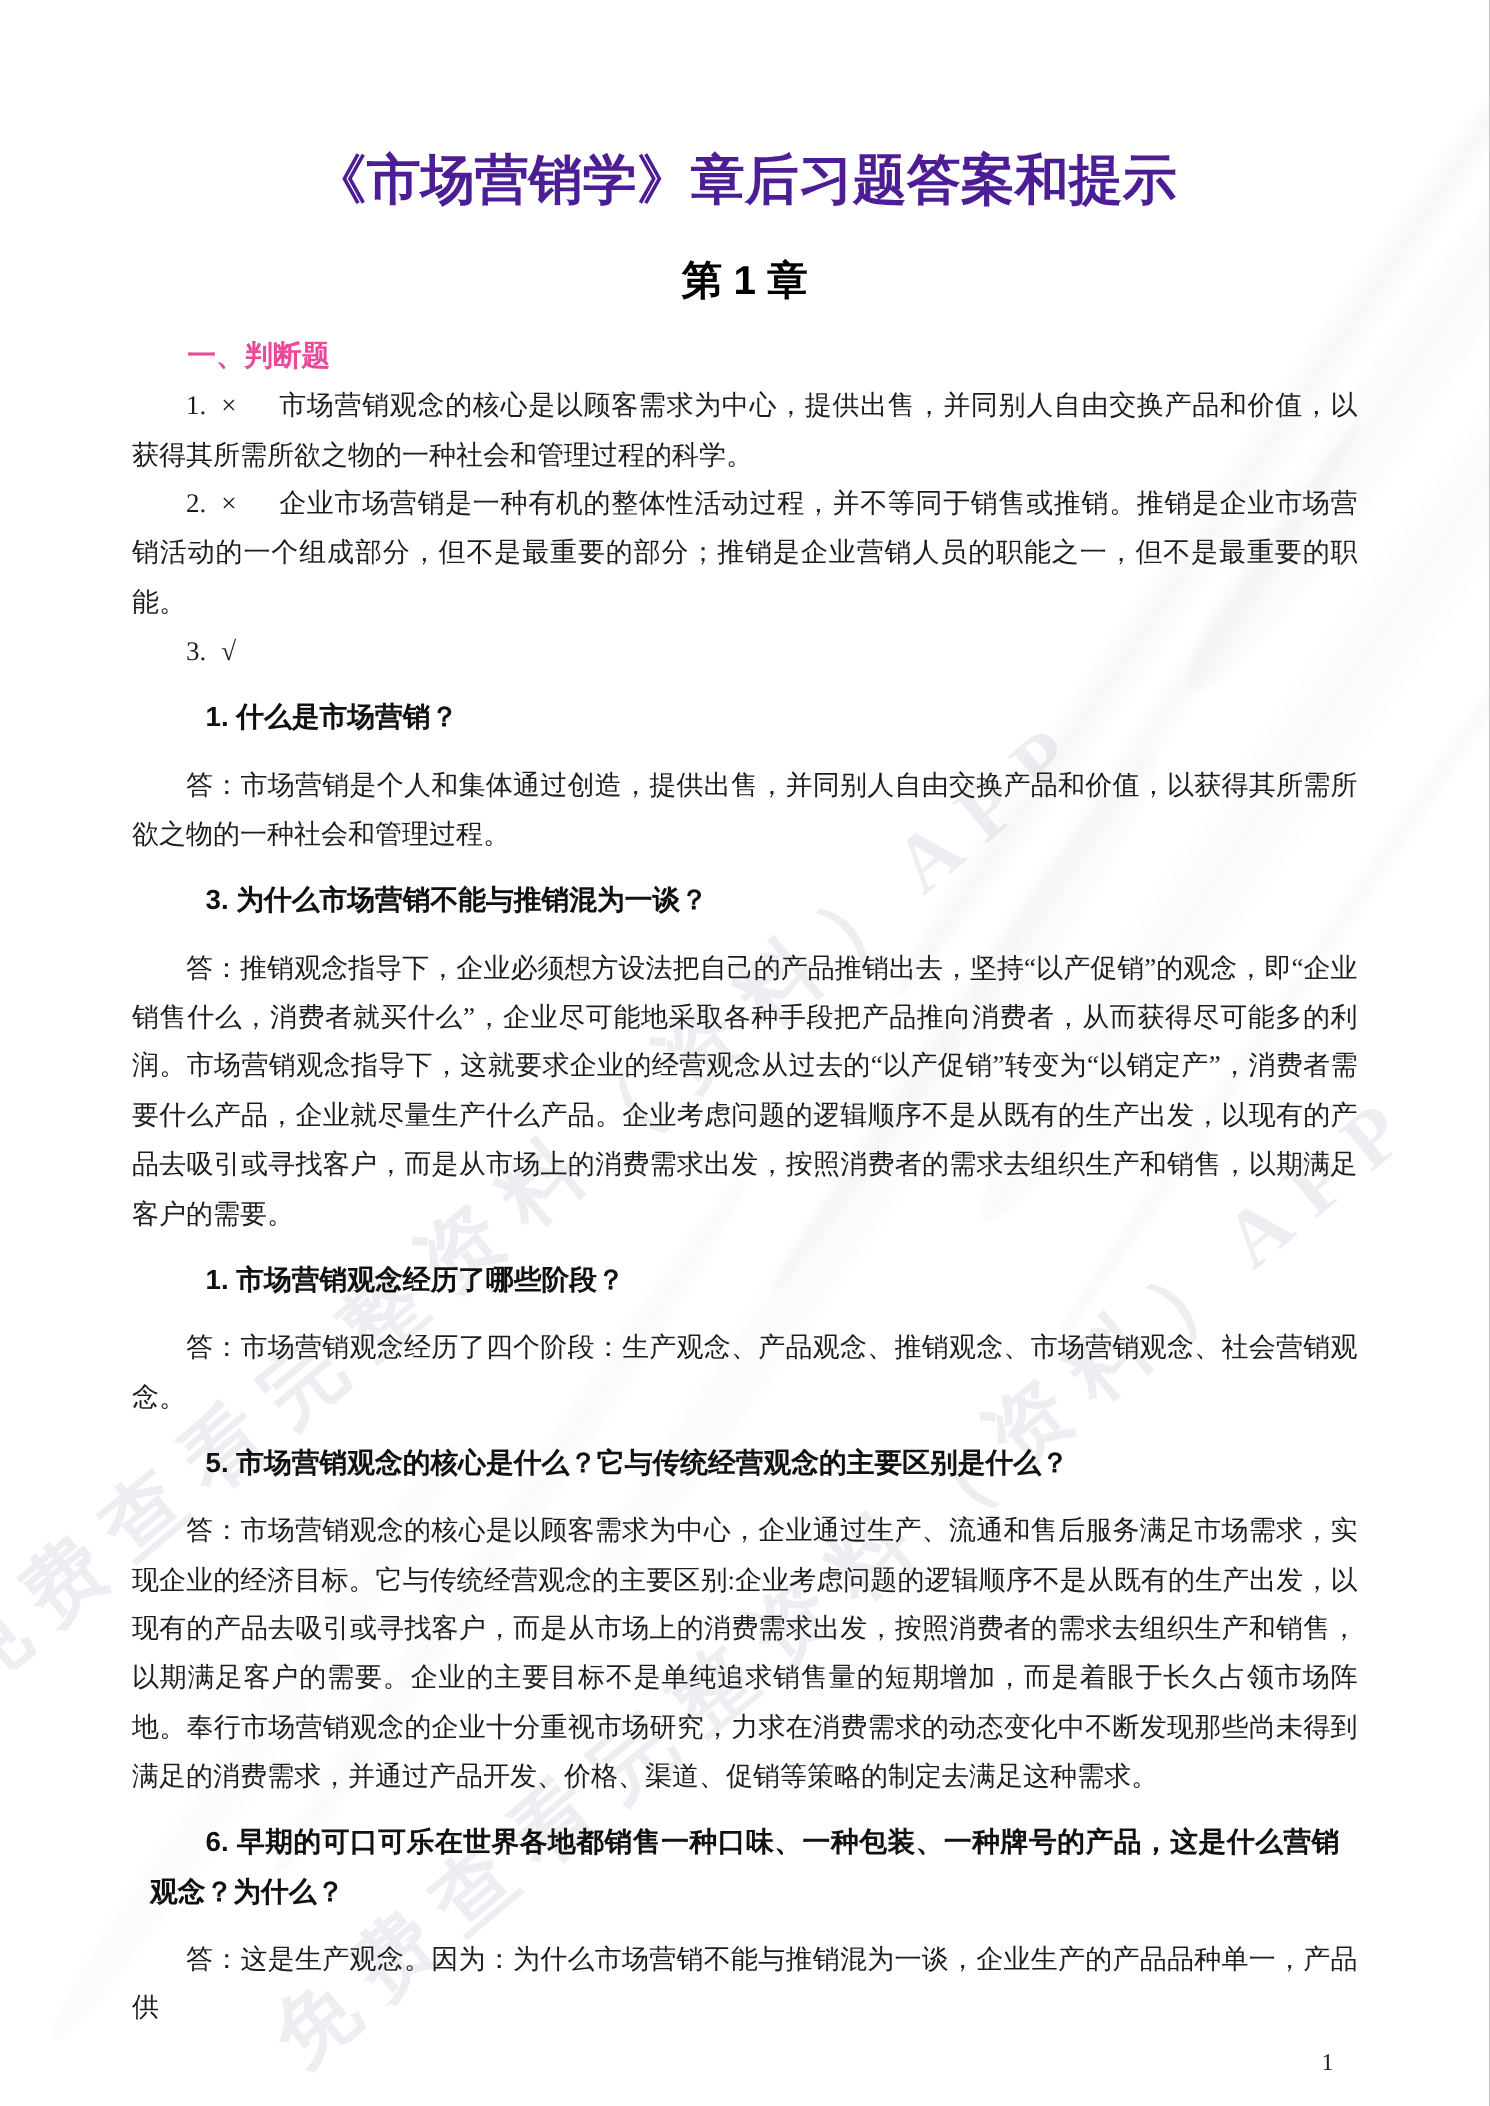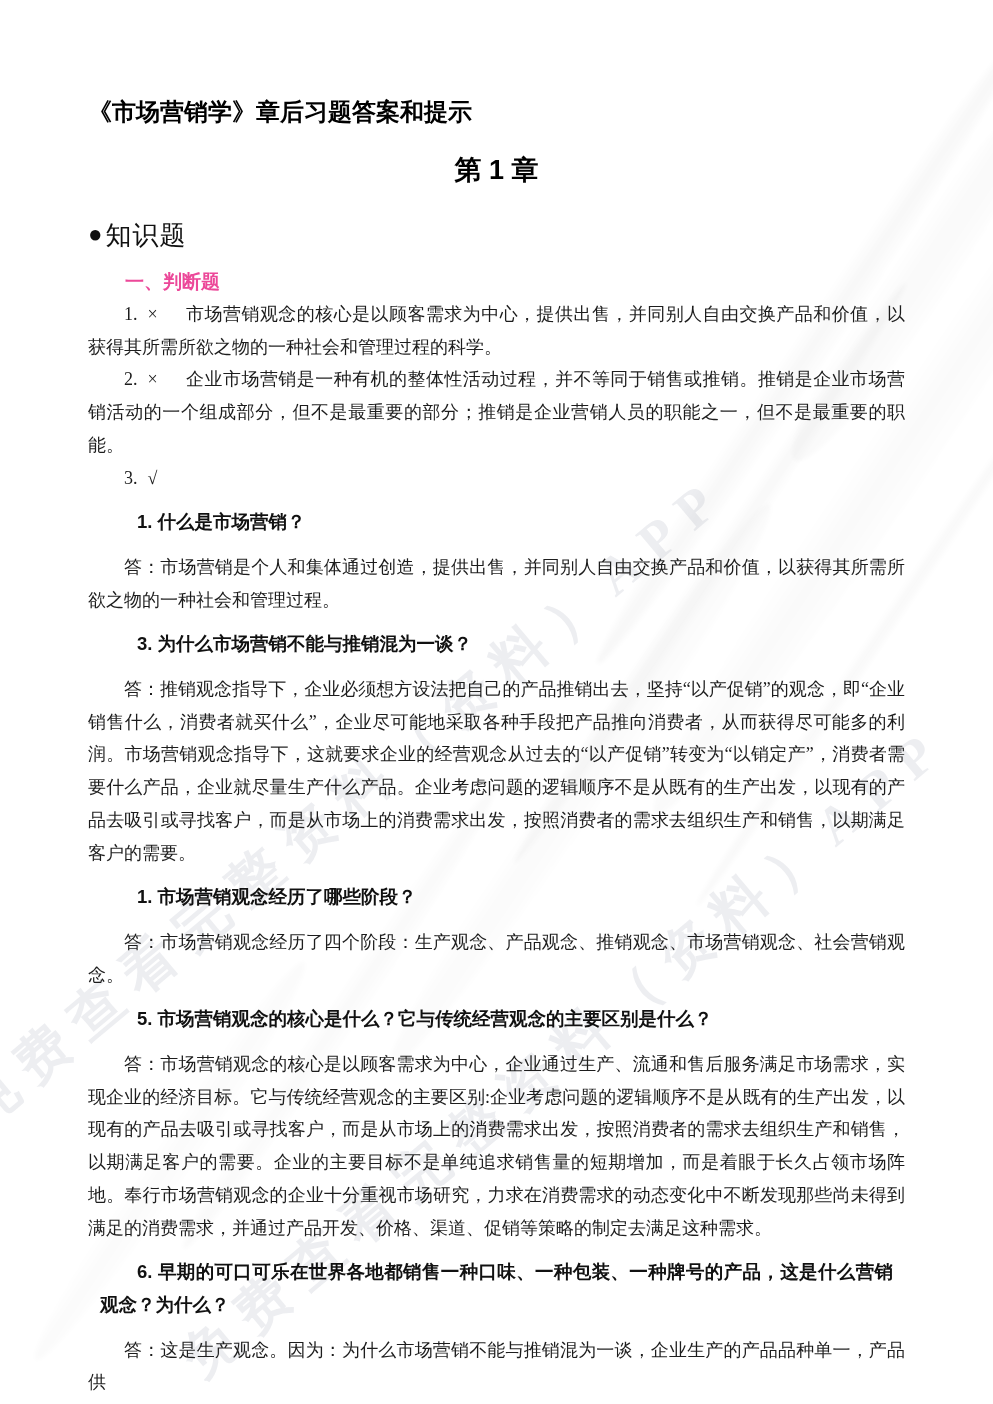--- a/index.html
+++ b/index.html
@@ -39,24 +39,25 @@
     color:rgba(108,118,138,0.12);
     transform:rotate(-40deg);
     transform-origin:0 50%;
   }
   .wm1{left:-30px;top:1080px;}
   .wm2{left:190px;top:1330px;}
   
   .content{position:relative;z-index:1;padding:0 88px;}
   .doc-title{
     margin:96px 0 0;
+    text-align:center;
     font-family:"Liberation Sans","DejaVu Sans",sans-serif;
     font-weight:bold;
-    font-size:24px;
-    color:#000000;
+    font-size:36px;
+    color:#4c1d95;
   }
   .chapter-title{
     margin:24px 0 16px;
     text-align:center;
     font-family:"Liberation Sans","DejaVu Sans",sans-serif;
     font-weight:bold;
     font-size:27px;
     color:#000;
   }
   .section-head{
@@ -121,23 +122,20 @@
     <div class="streak s8"></div>
     <div class="wm-text wm1">免费查看完整资料（资料）APP</div>
     <div class="wm-text wm2">免费查看完整资料（资料）APP</div>
   </div>
 
   <div class="content">
 
     <h1 class="doc-title">《市场营销学》章后习题答案和提示</h1>
     <h2 class="chapter-title">第 1 章</h2>
 
-    <div class="section-head">
-      <span class="bullet">●</span><span>知识题</span>
-    </div>
 
     <p class="part-head">一、判断题</p>
 
     <p class="body-line">
       <span class="jnum">1.</span><span class="jmark">×</span><span>市场营销观念的核心是以顾客需求为中心，提供出售，并同别人自由交换产品和价值，以获得其所需所欲之物的一种社会和管理过程的科学。</span>
     </p>
     <p class="body-line">
       <span class="jnum">2.</span><span class="jmark">×</span><span>企业市场营销是一种有机的整体性活动过程，并不等同于销售或推销。推销是企业市场营销活动的一个组成部分，但不是最重要的部分；推销是企业营销人员的职能之一，但不是最重要的职能。</span>
     </p>
     <p class="body-line">

